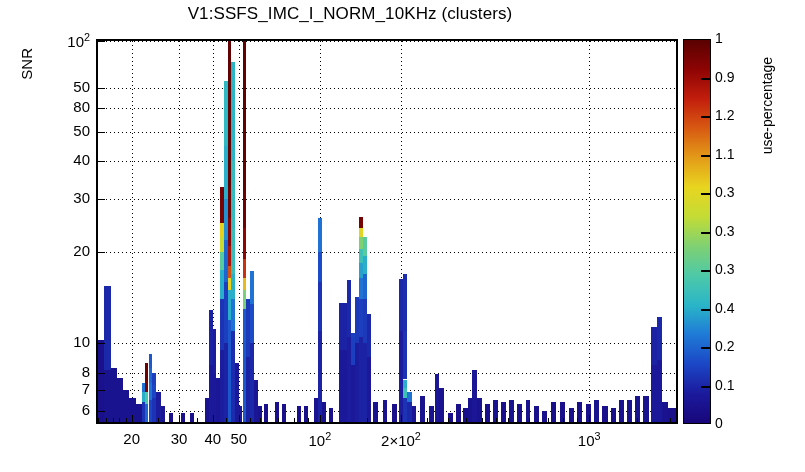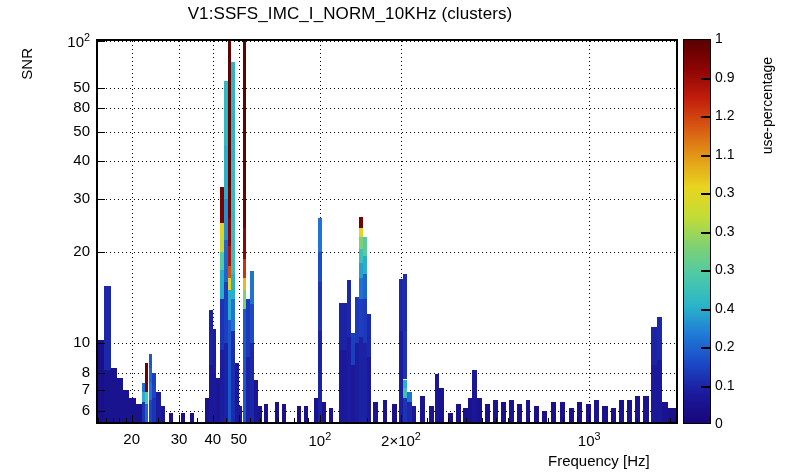--- a/index.html
+++ b/index.html
@@ -475,21 +475,20 @@
       <div class="xtick" style="left: 495.822px; top: 418px; height: 4px;"></div>
       <div class="xtick" style="left: 508.145px; top: 418px; height: 4px;"></div>
       <div class="xtick" style="left: 529.47px; top: 418px; height: 4px;"></div>
       <div class="xtick" style="left: 547.501px; top: 418px; height: 4px;"></div>
       <div class="xtick" style="left: 563.119px; top: 418px; height: 4px;"></div>
       <div class="xtick" style="left: 576.896px; top: 418px; height: 4px;"></div>
       <div class="xtick" style="left: 636.644px; top: 418px; height: 4px;"></div>
       <div class="xtick" style="left: 670.293px; top: 418px; height: 4px;"></div>
     </div>
 
-  <div class="xtitle" style="left: 548px; top: 452px;">Frequency [Hz]</div>
 
   <div id="cbar">
     <div id="cbarfill" style="background: linear-gradient(to top, rgb(24, 6, 122), rgb(27, 26, 156), rgb(27, 71, 198), rgb(31, 122, 214), rgb(42, 181, 200), rgb(77, 201, 168), rgb(127, 209, 114), rgb(195, 220, 53), rgb(232, 213, 32), rgb(227, 155, 24), rgb(216, 90, 18), rgb(194, 30, 12), rgb(142, 4, 4), rgb(90, 1, 1));"></div>
   </div>
   <div id="cbar-ticks">
       <div class="clab" style="left: 715px; top: 416px;">0</div>
       <div class="ctick" style="top: 385.5px; left: 701px;"></div>
       <div class="clab" style="left: 715px; top: 377.5px;">0.1</div>
       <div class="ctick" style="top: 347px; left: 701px;"></div>
       <div class="clab" style="left: 715px; top: 339px;">0.2</div>

